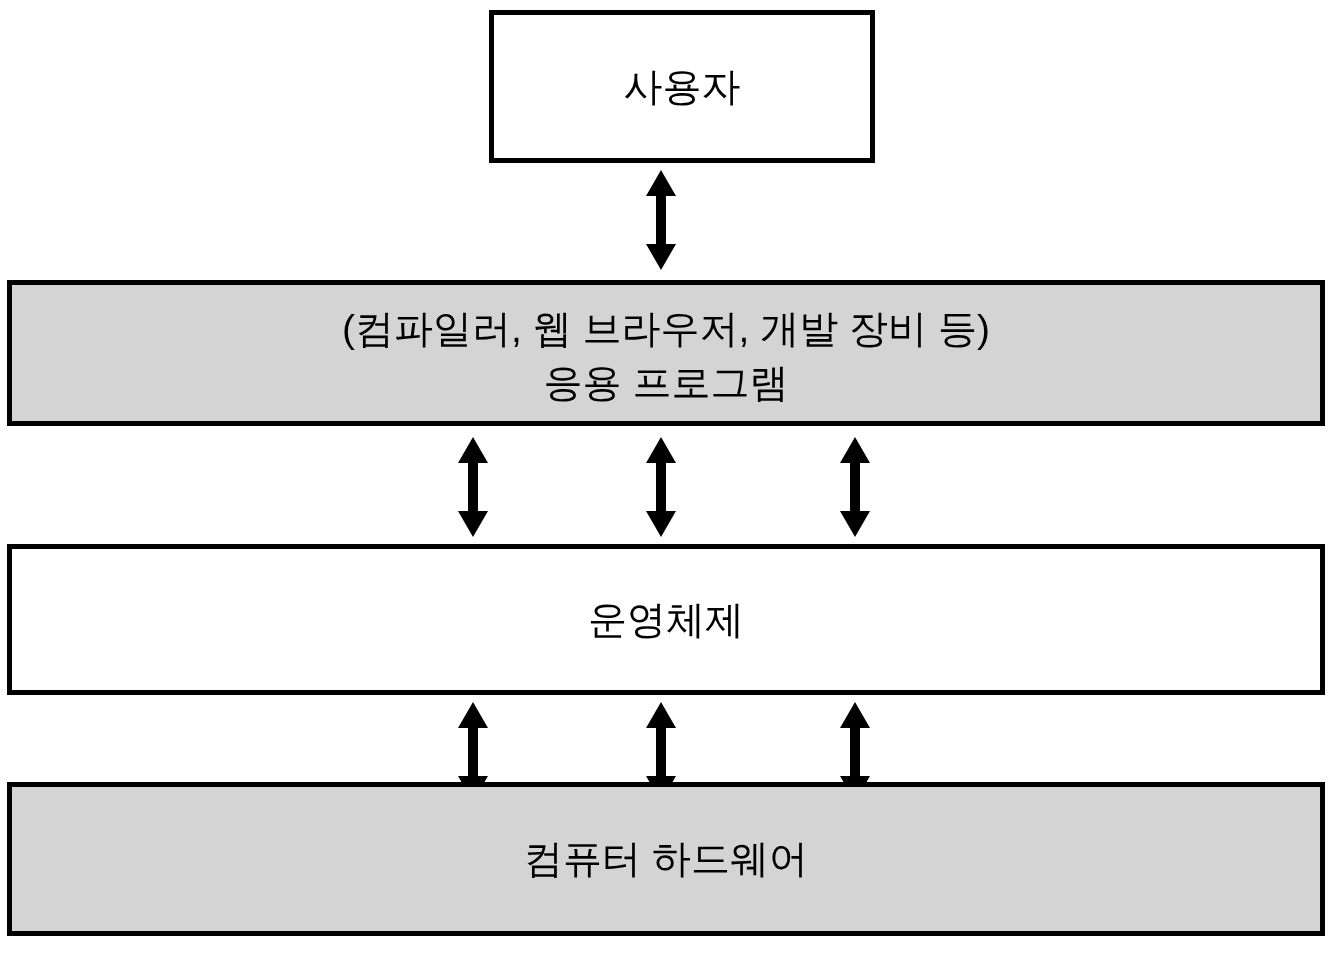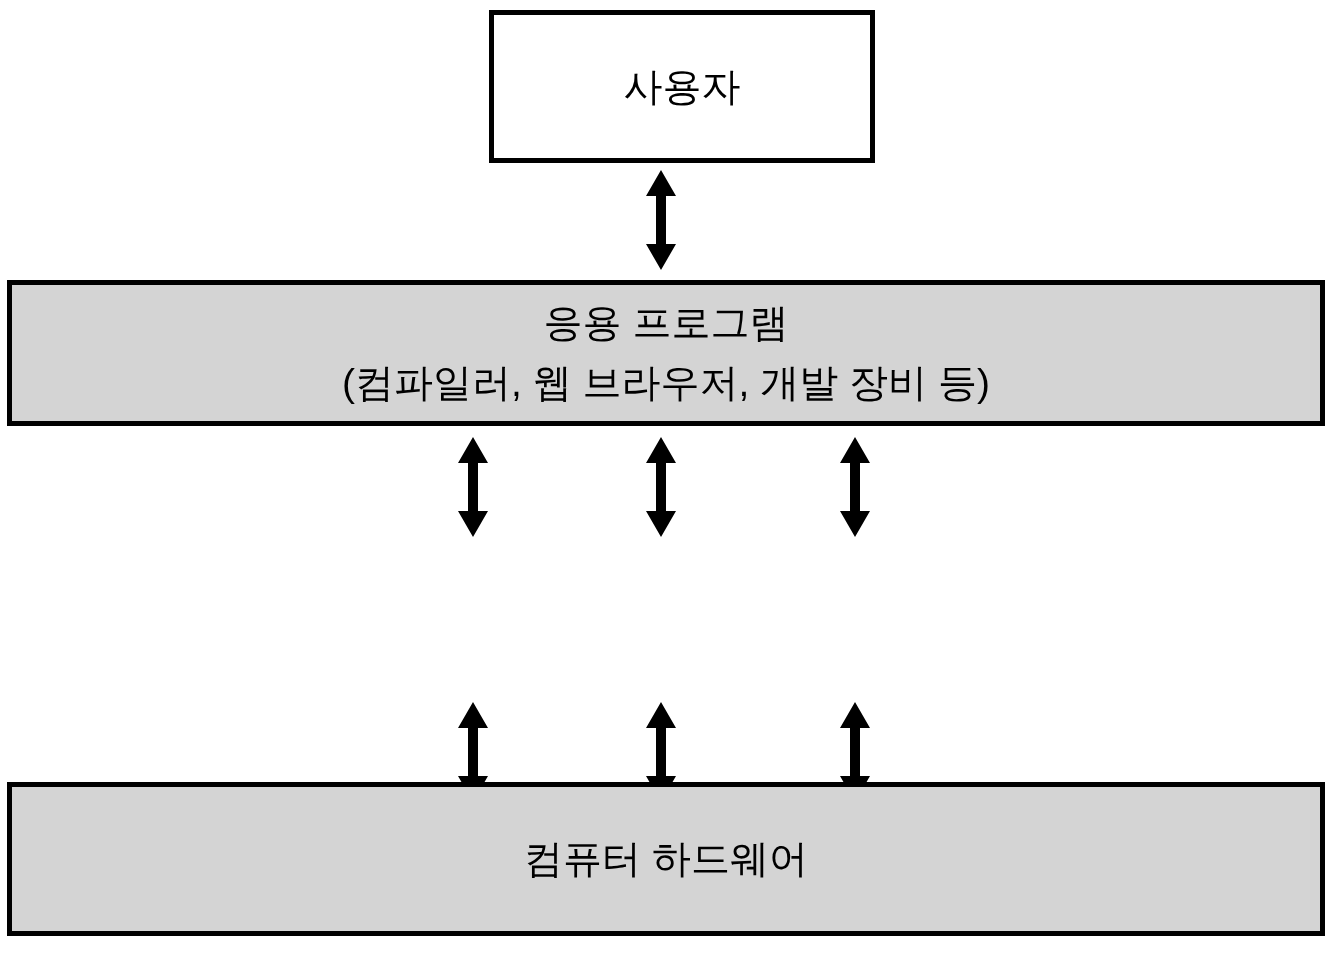--- a/index.html
+++ b/index.html
@@ -78,42 +78,45 @@
 
   <div class="arrow-group" id="arrows-user-app">
     <div class="arrow" style="left:643px;">
       <svg viewBox="0 0 36 100" preserveAspectRatio="none">
         <polygon points="18,0 33,26 23,26 23,74 33,74 18,100 3,74 13,74 13,26 3,26" fill="#000000"></polygon>
       </svg>
     </div>
   </div>
 
   <div class="box gray" id="box-application">
+    <span class="box-line sub">(컴파일러, 웹 브라우저, 개발 장비 등)</span>
     <span class="box-line">응용 프로그램</span>
-    <span class="box-line sub">(컴파일러, 웹 브라우저, 개발 장비 등)</span>
   </div>
 
   <div class="arrow-group" id="arrows-app-os">
     <div class="arrow" style="left:455px;">
       <svg viewBox="0 0 36 100" preserveAspectRatio="none">
         <polygon points="18,0 33,26 23,26 23,74 33,74 18,100 3,74 13,74 13,26 3,26" fill="#000000"></polygon>
       </svg>
     </div>
     <div class="arrow" style="left:643px;">
       <svg viewBox="0 0 36 100" preserveAspectRatio="none">
         <polygon points="18,0 33,26 23,26 23,74 33,74 18,100 3,74 13,74 13,26 3,26" fill="#000000"></polygon>
       </svg>
     </div>
     <div class="arrow" style="left:837px;">
       <svg viewBox="0 0 36 100" preserveAspectRatio="none">
         <polygon points="18,0 33,26 23,26 23,74 33,74 18,100 3,74 13,74 13,26 3,26" fill="#000000"></polygon>
       </svg>
     </div>
   </div>
 
+  <div class="box white" id="box-os">
+    <span class="box-line">운영체제</span>
+  </div>
 
   <div class="arrow-group" id="arrows-os-hw">
     <div class="arrow" style="left:455px;">
       <svg viewBox="0 0 36 100" preserveAspectRatio="none">
         <polygon points="18,0 33,26 23,26 23,74 33,74 18,100 3,74 13,74 13,26 3,26" fill="#000000"></polygon>
       </svg>
     </div>
     <div class="arrow" style="left:643px;">
       <svg viewBox="0 0 36 100" preserveAspectRatio="none">
         <polygon points="18,0 33,26 23,26 23,74 33,74 18,100 3,74 13,74 13,26 3,26" fill="#000000"></polygon>

